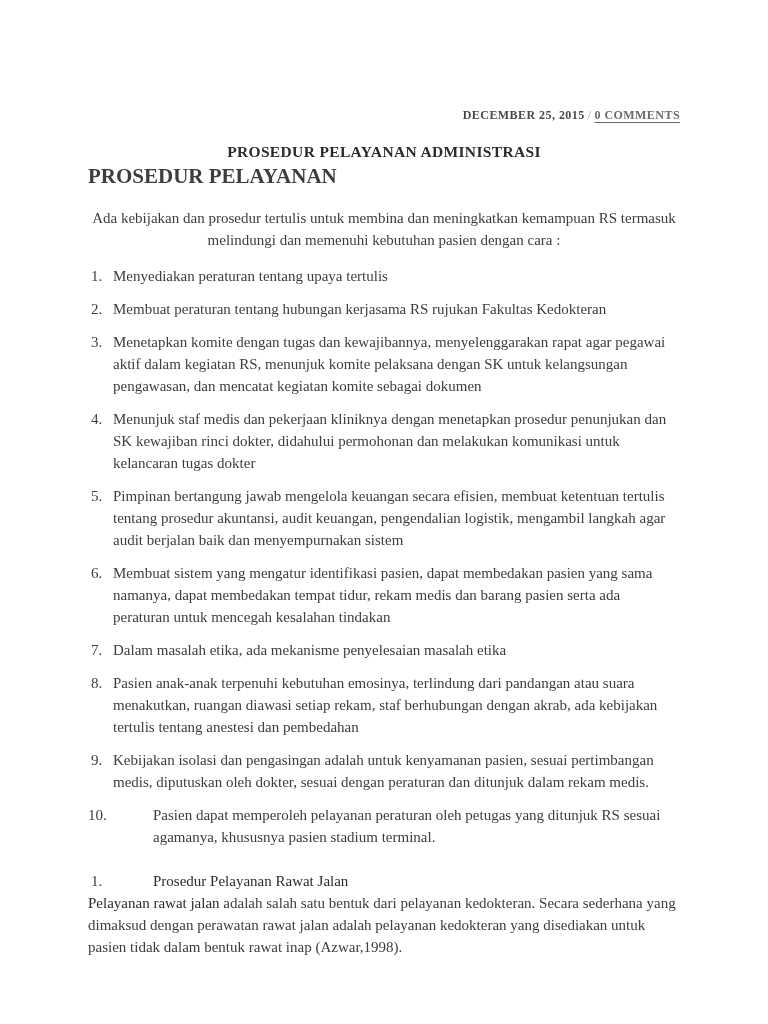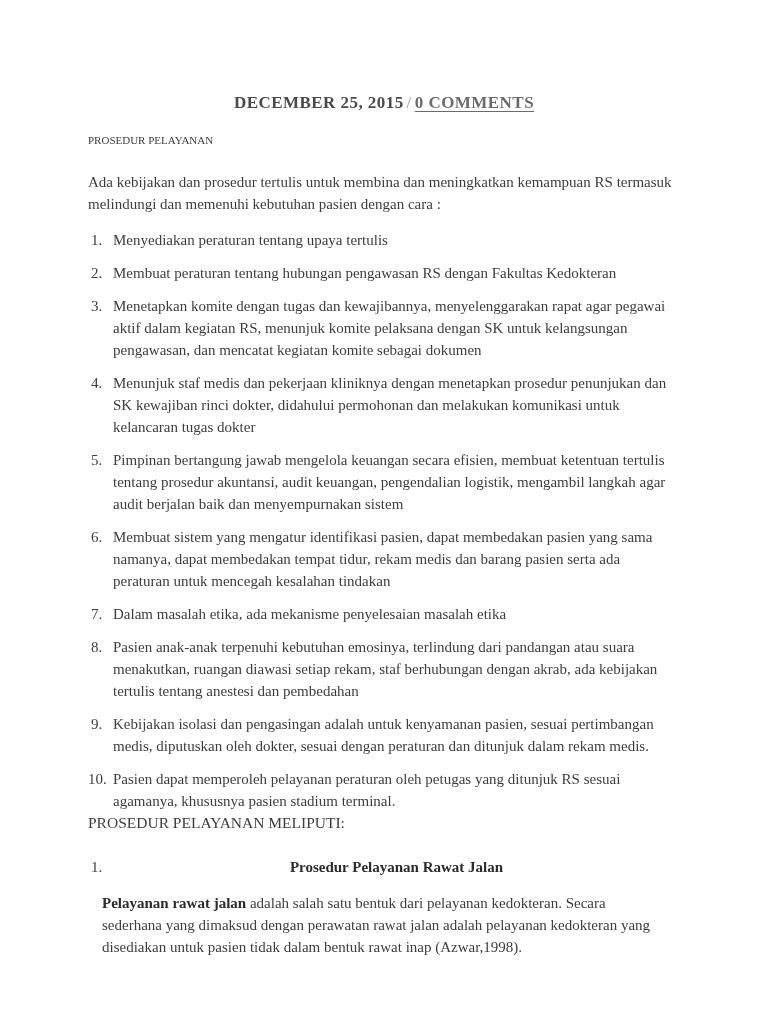--- a/index.html
+++ b/index.html
@@ -24,27 +24,27 @@
     box-sizing: border-box;
     padding: 90px 88px 0 88px;
   }
 
   .content {
     width: 592px;
   }
 
   
   .meta-line {
-    text-align: center;
-    font-weight: bold;
-    font-size: 17px;
+    text-align: right;
+    font-weight: bold;
+    font-size: 12px;
     letter-spacing: 0.45px;
     color: #4a4a4a;
     line-height: 18px;
-    margin: 4px 0 18px 0;
+    margin: 16px 0 18px 0;
     white-space: nowrap;
   }
   .meta-sep {
     color: #b4b4b4;
     font-weight: bold;
     padding: 0 3px;
   }
   .meta-comments {
     color: #6b6b6b;
     text-decoration: underline;
@@ -58,52 +58,53 @@
     font-size: 15.5px;
     letter-spacing: 0.35px;
     color: #2b2b2b;
     line-height: 20px;
     margin: 0 0 4px 0;
   }
 
   
   .plain-heading {
     text-align: left;
-    font-size: 11px;
-    font-weight: normal;
+    font-size: 21px;
+    font-weight: bold;
     color: #3d3d3d;
     line-height: 21px;
     margin: 0;
   }
 
   
   .para {
     font-size: 15px;
     line-height: 22px;
     color: #3d3d3d;
     margin: 20px 0 0 0;
-    text-align: left;
+    text-align: center;
   }
 
   
   .num-list {
     margin: 14px 0 0 0;
     padding: 0;
     list-style: none;
   }
   .num-list li {
     display: flex;
     align-items: flex-start;
     font-size: 15px;
     line-height: 22px;
     color: #3d3d3d;
     margin: 0 0 11px 0;
   }
   .num-list li:last-child {
     margin-bottom: 0;
+    gap: 40px;
   }
   .num-marker {
     flex: 0 0 auto;
     width: 25px;
     text-align: left;
     padding-left: 0;
     box-sizing: border-box;
   }
   .num-marker.pad {
     padding-left: 3px;
@@ -119,58 +120,58 @@
 
   .heading-meliputi {
     font-size: 15.5px;
     font-weight: normal;
     color: #3d3d3d;
     line-height: 22px;
     margin: 0;
   }
 
   .bold {
-    font-weight: bold;
+    font-weight: normal;
     color: #2b2b2b;
-    text-align: center;
   }
 
   .final-block {
     margin-top: 22px;
   }
   .final-para {
     font-size: 15px;
     line-height: 22px;
     color: #3d3d3d;
-    margin: 14px;
+    margin: 0;
   }
 </style>
 </head>
 <body>
 
 <div class="page">
   <div class="content">
 
     <div class="meta-line">
       <span>DECEMBER 25, 2015</span><span class="meta-sep">/</span><span class="meta-comments">0 COMMENTS</span>
     </div>
 
+    <h1 class="doc-title">PROSEDUR PELAYANAN ADMINISTRASI</h1>
 
     <div class="plain-heading">PROSEDUR PELAYANAN</div>
 
     <p class="para">Ada kebijakan dan prosedur tertulis untuk membina dan meningkatkan kemampuan RS termasuk melindungi dan memenuhi  kebutuhan pasien dengan cara  :</p>
 
     <ol class="num-list">
       <li>
         <span class="num-marker pad">1.</span>
         <span class="num-text">Menyediakan peraturan tentang upaya tertulis</span>
       </li>
       <li>
         <span class="num-marker pad">2.</span>
-        <span class="num-text">Membuat peraturan tentang hubungan pengawasan RS dengan Fakultas Kedokteran</span>
+        <span class="num-text">Membuat peraturan tentang hubungan kerjasama RS rujukan Fakultas Kedokteran</span>
       </li>
       <li>
         <span class="num-marker pad">3.</span>
         <span class="num-text">Menetapkan komite dengan tugas dan kewajibannya, menyelenggarakan rapat agar pegawai  aktif dalam kegiatan RS, menunjuk komite  pelaksana dengan SK untuk kelangsungan pengawasan, dan mencatat kegiatan komite sebagai  dokumen</span>
       </li>
       <li>
         <span class="num-marker pad">4.</span>
         <span class="num-text">Menunjuk staf medis dan pekerjaan kliniknya dengan menetapkan prosedur penunjukan dan SK kewajiban rinci dokter, didahului  permohonan dan melakukan komunikasi untuk kelancaran tugas dokter</span>
       </li>
       <li>
@@ -192,21 +193,20 @@
       <li>
         <span class="num-marker pad">9.</span>
         <span class="num-text">Kebijakan isolasi dan pengasingan adalah untuk kenyamanan pasien, sesuai pertimbangan medis, diputuskan oleh dokter, sesuai dengan peraturan  dan ditunjuk dalam rekam medis.</span>
       </li>
       <li>
         <span class="num-marker">10.</span>
         <span class="num-text">Pasien dapat memperoleh pelayanan peraturan oleh petugas yang ditunjuk RS sesuai agamanya, khususnya pasien stadium terminal.</span>
       </li>
     </ol>
 
-    <div class="heading-meliputi">PROSEDUR PELAYANAN MELIPUTI:</div>
 
     <div class="final-block">
       <ol class="num-list tight">
         <li>
           <span class="num-marker pad">1.</span>
           <span class="num-text bold">Prosedur Pelayanan Rawat Jalan</span>
         </li>
       </ol>
       <p class="final-para"><span class="bold">Pelayanan rawat jalan</span><span> adalah salah satu bentuk dari pelayanan kedokteran. Secara sederhana yang dimaksud dengan perawatan rawat jalan adalah pelayanan kedokteran yang disediakan untuk pasien tidak dalam bentuk rawat inap (Azwar,1998).</span></p>
     </div>

